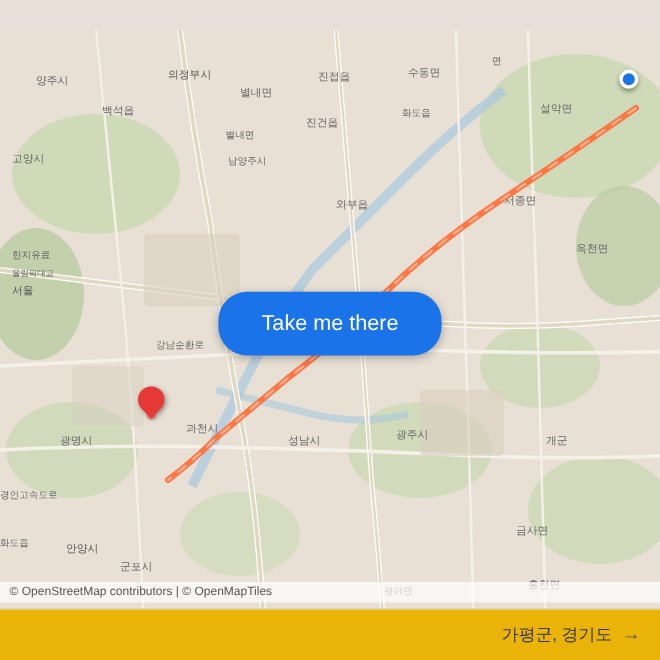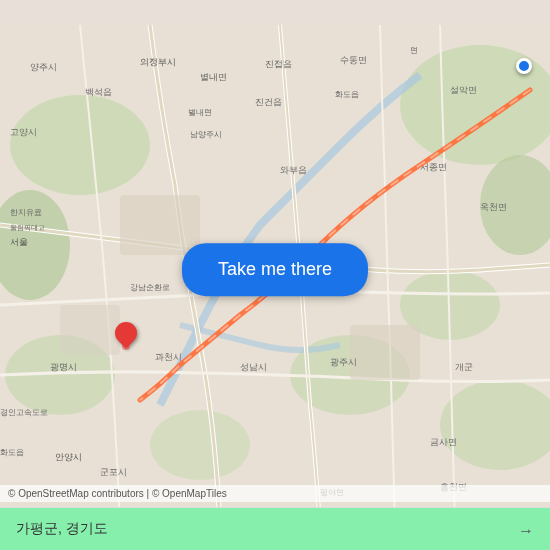--- a/index.html
+++ b/index.html
@@ -50,25 +50,25 @@
       box-shadow: 0 2px 8px rgba(0,0,0,0.3);
       white-space: nowrap;
     }
 
     
     #bottom-bar {
       position: absolute;
       bottom: 0;
       left: 0;
       right: 0;
-      background: #86efac;
+      background: #eab308;
       padding: 12px 16px;
       display: flex;
       align-items: center;
-      justify-content: space-between;
+      justify-content: flex-end;
       gap: 8px;
       z-index: 10;
       border-top: 1px solid #ddd;
     }
 
     #from-location {
       font-size: 14px;
       color: #333;
       font-weight: 500;
     }

